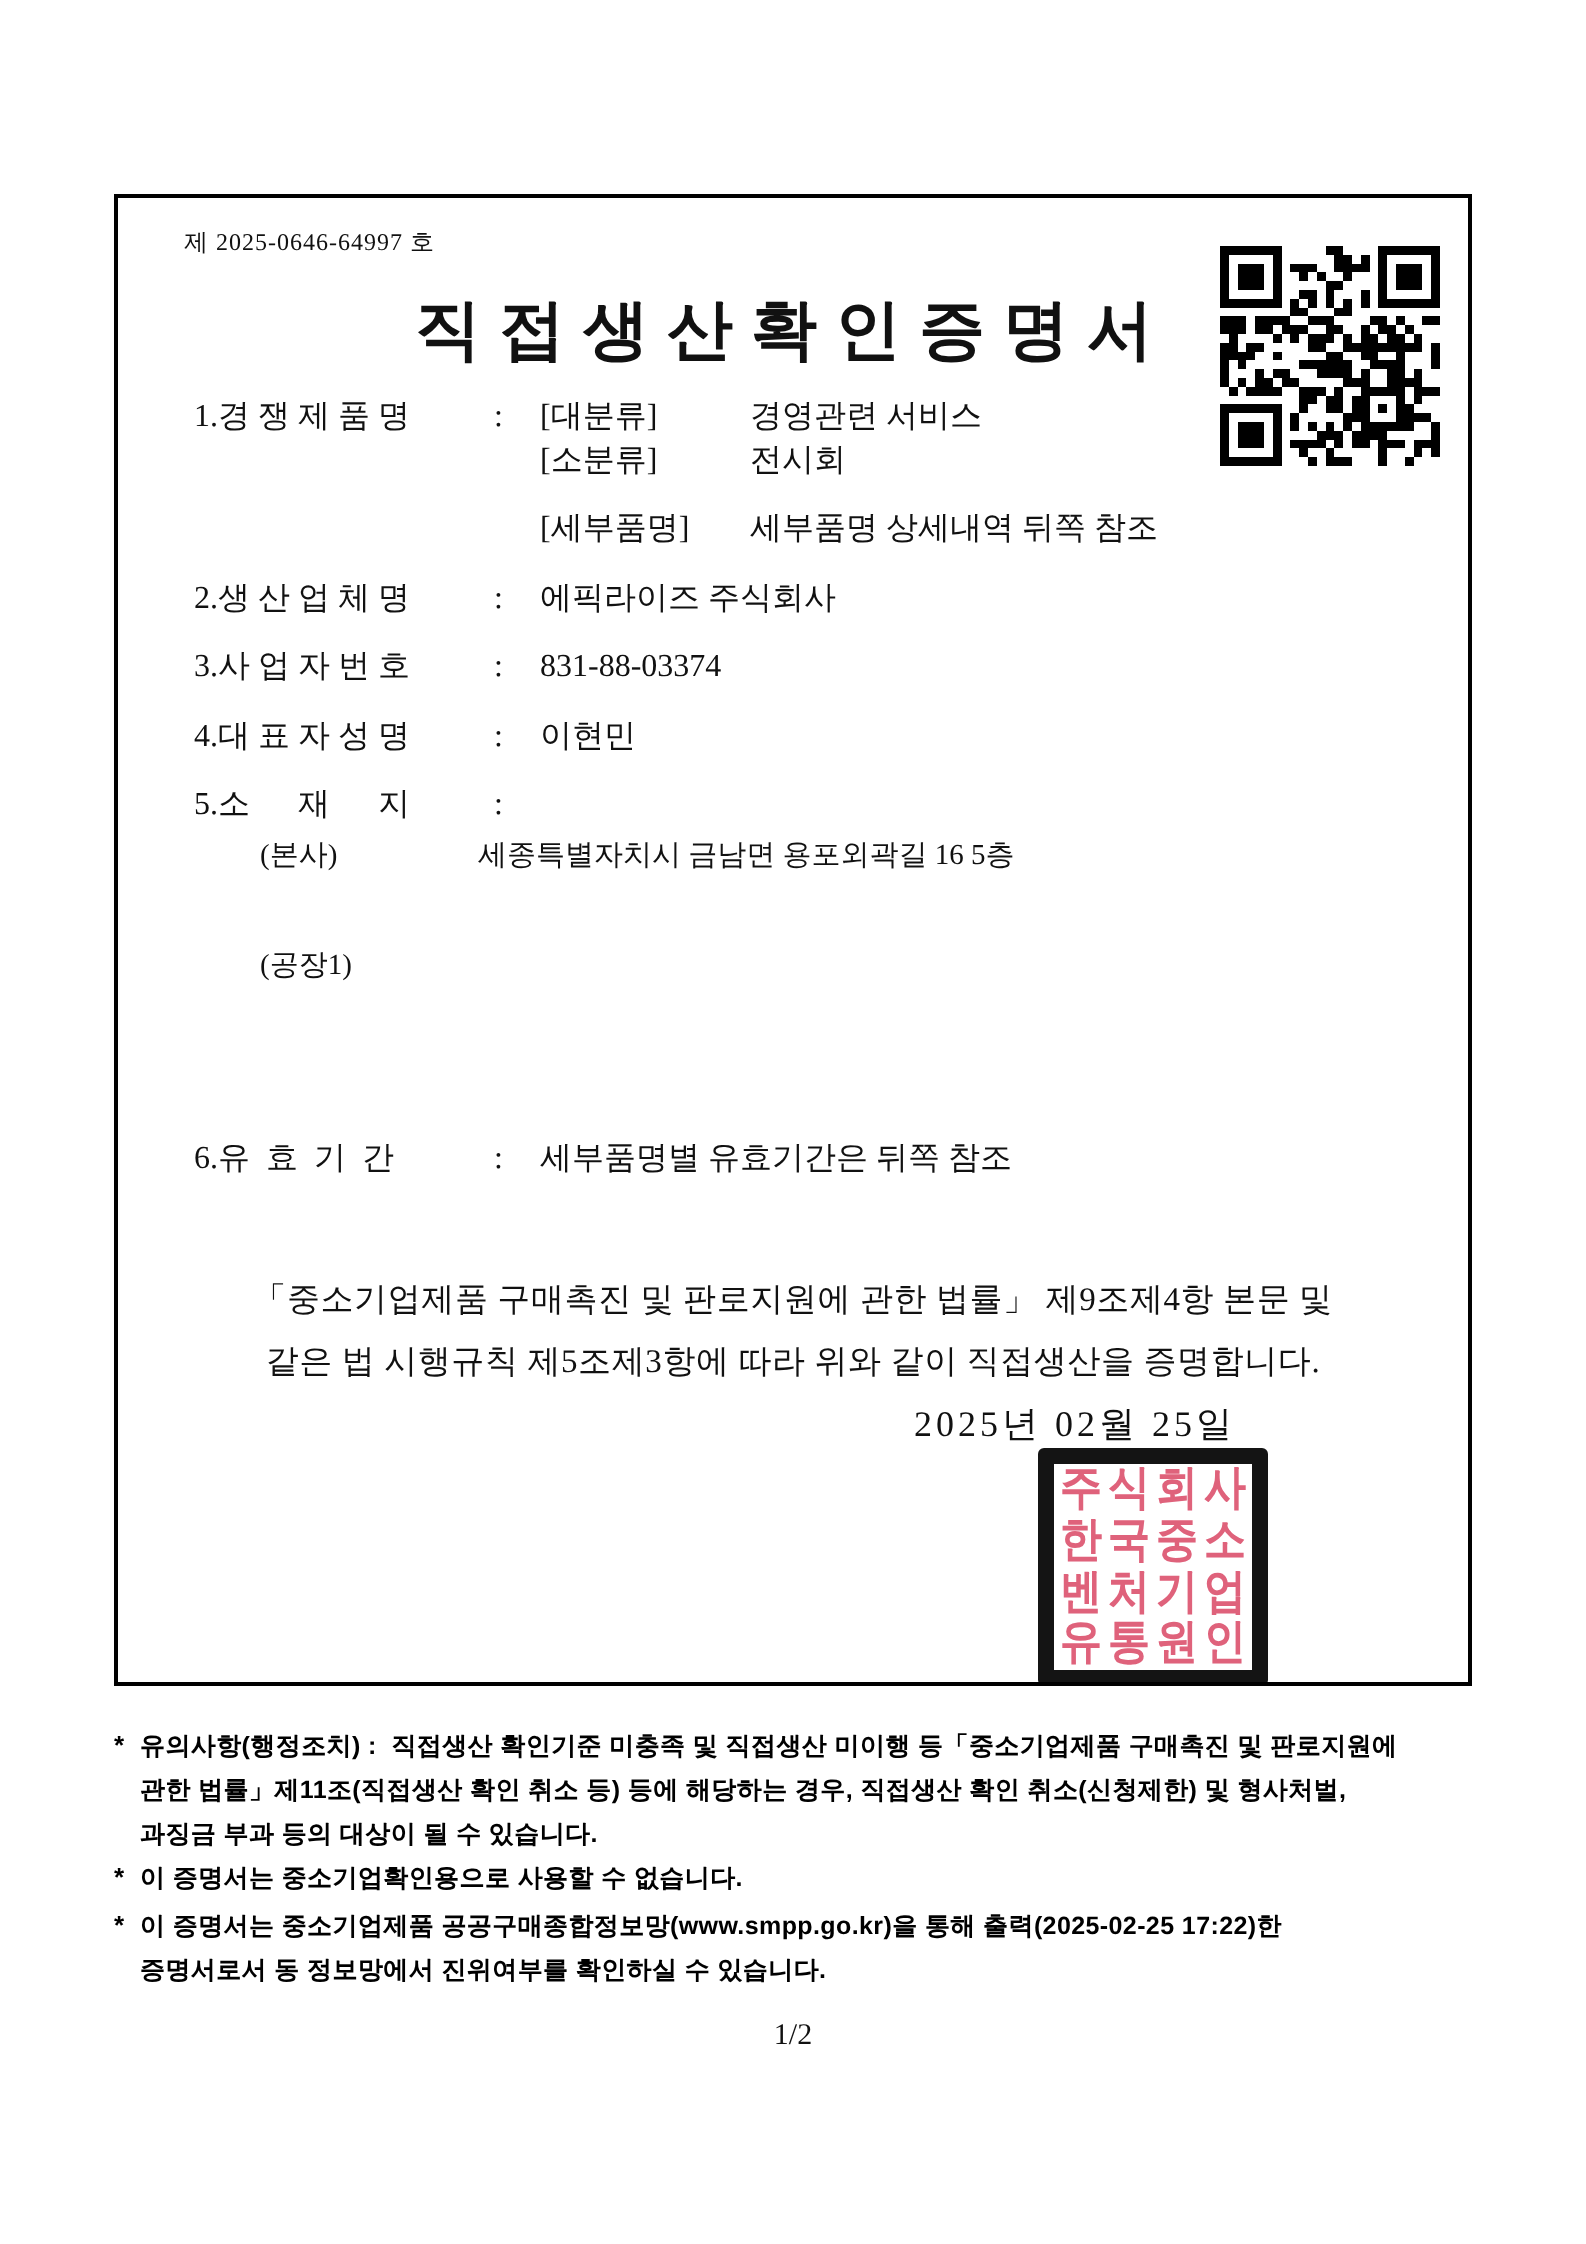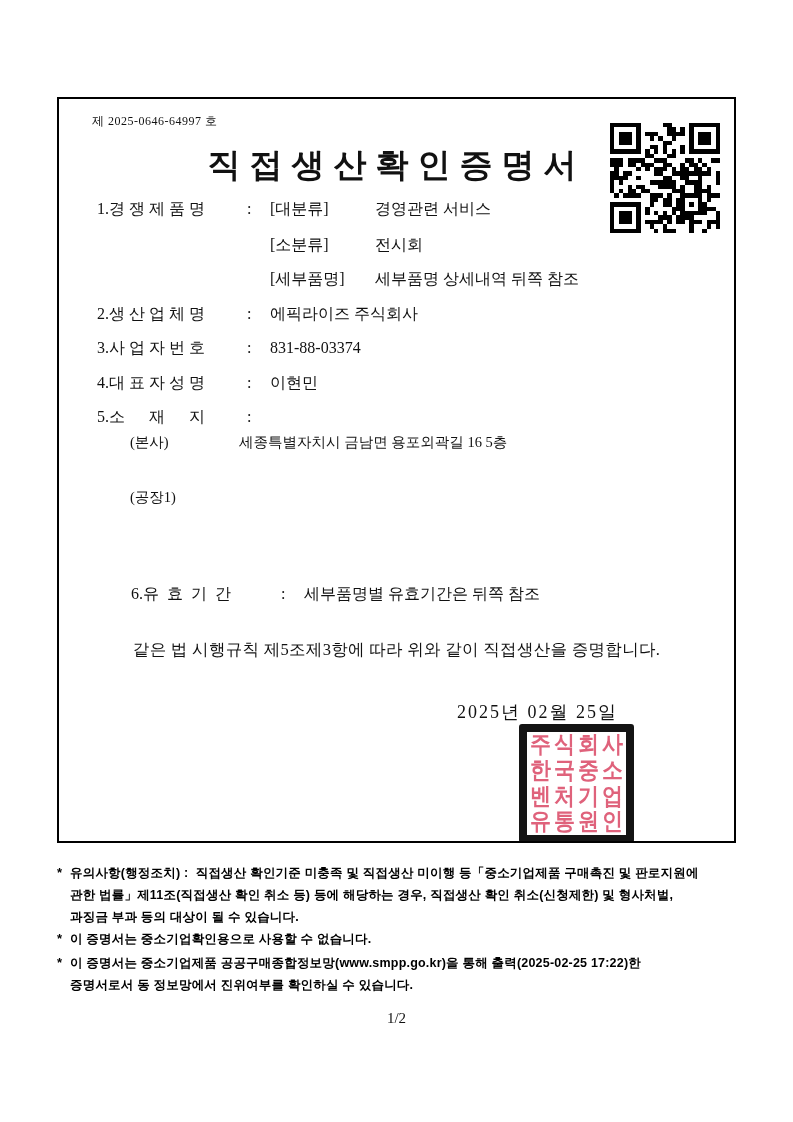--- a/index.html
+++ b/index.html
@@ -19,25 +19,25 @@
   .cert-title{
     position:absolute;left:0;right:0;top:44px;text-align:center;
     font-size:33px;font-weight:bold;letter-spacing:9px;white-space:pre;
   }
   
   .fields{position:absolute;left:38px;top:99px;right:10px;font-size:16px;}
   .frow{display:flex;align-items:flex-start;line-height:22px;white-space:pre;}
   .flabel{flex:0 0 150px;white-space:pre;}
   .fcolon{flex:0 0 23px;text-align:left;}
   .fbracket{display:inline-block;min-width:105px;}
-  .m14{margin-top:14px}.m12{margin-top:12px}.m13{margin-top:13px}
+  .m14{}.m12{margin-top:12px}.m13{margin-top:13px}
   .site-row{display:flex;line-height:20px;font-size:14.5px;white-space:pre;}
   .site-row .site{flex:0 0 109px;margin-left:33px;}
   .site-m1{margin-top:4px}.site-m2{margin-top:35px}
-  .validity{margin-top:76px;margin-left:34px;}
+  .validity{margin-top:76px;}
   .bold{font-weight:normal;}
   
   .statement{
     position:absolute;left:0;right:0;top:535px;text-align:center;
     font-size:16.5px;line-height:31px;letter-spacing:.3px;
   }
   .issue-date{
     position:absolute;top:601px;right:116px;font-size:18px;letter-spacing:2px;white-space:pre;
   }
   .issuer-line{
@@ -459,20 +459,21 @@
     </div>
 
     <div class="frow validity">
       <span class="flabel">6.유  효  기  간</span>
       <span class="fcolon">:</span>
       <span class="bold">세부품명별 유효기간은 뒤쪽 참조</span>
     </div>
   </div>
 
   <div class="statement">
+    <div>「중소기업제품 구매촉진 및 판로지원에 관한 법률」 제9조제4항 본문 및</div>
     <div>같은 법 시행규칙 제5조제3항에 따라 위와 같이 직접생산을 증명합니다.</div>
   </div>
 
   <div class="issue-date">2025년 02월 25일</div>
 
 
   <div class="seal">
     <div class="seal-row">주식회사</div>
     <div class="seal-row">한국중소</div>
     <div class="seal-row">벤처기업</div>

